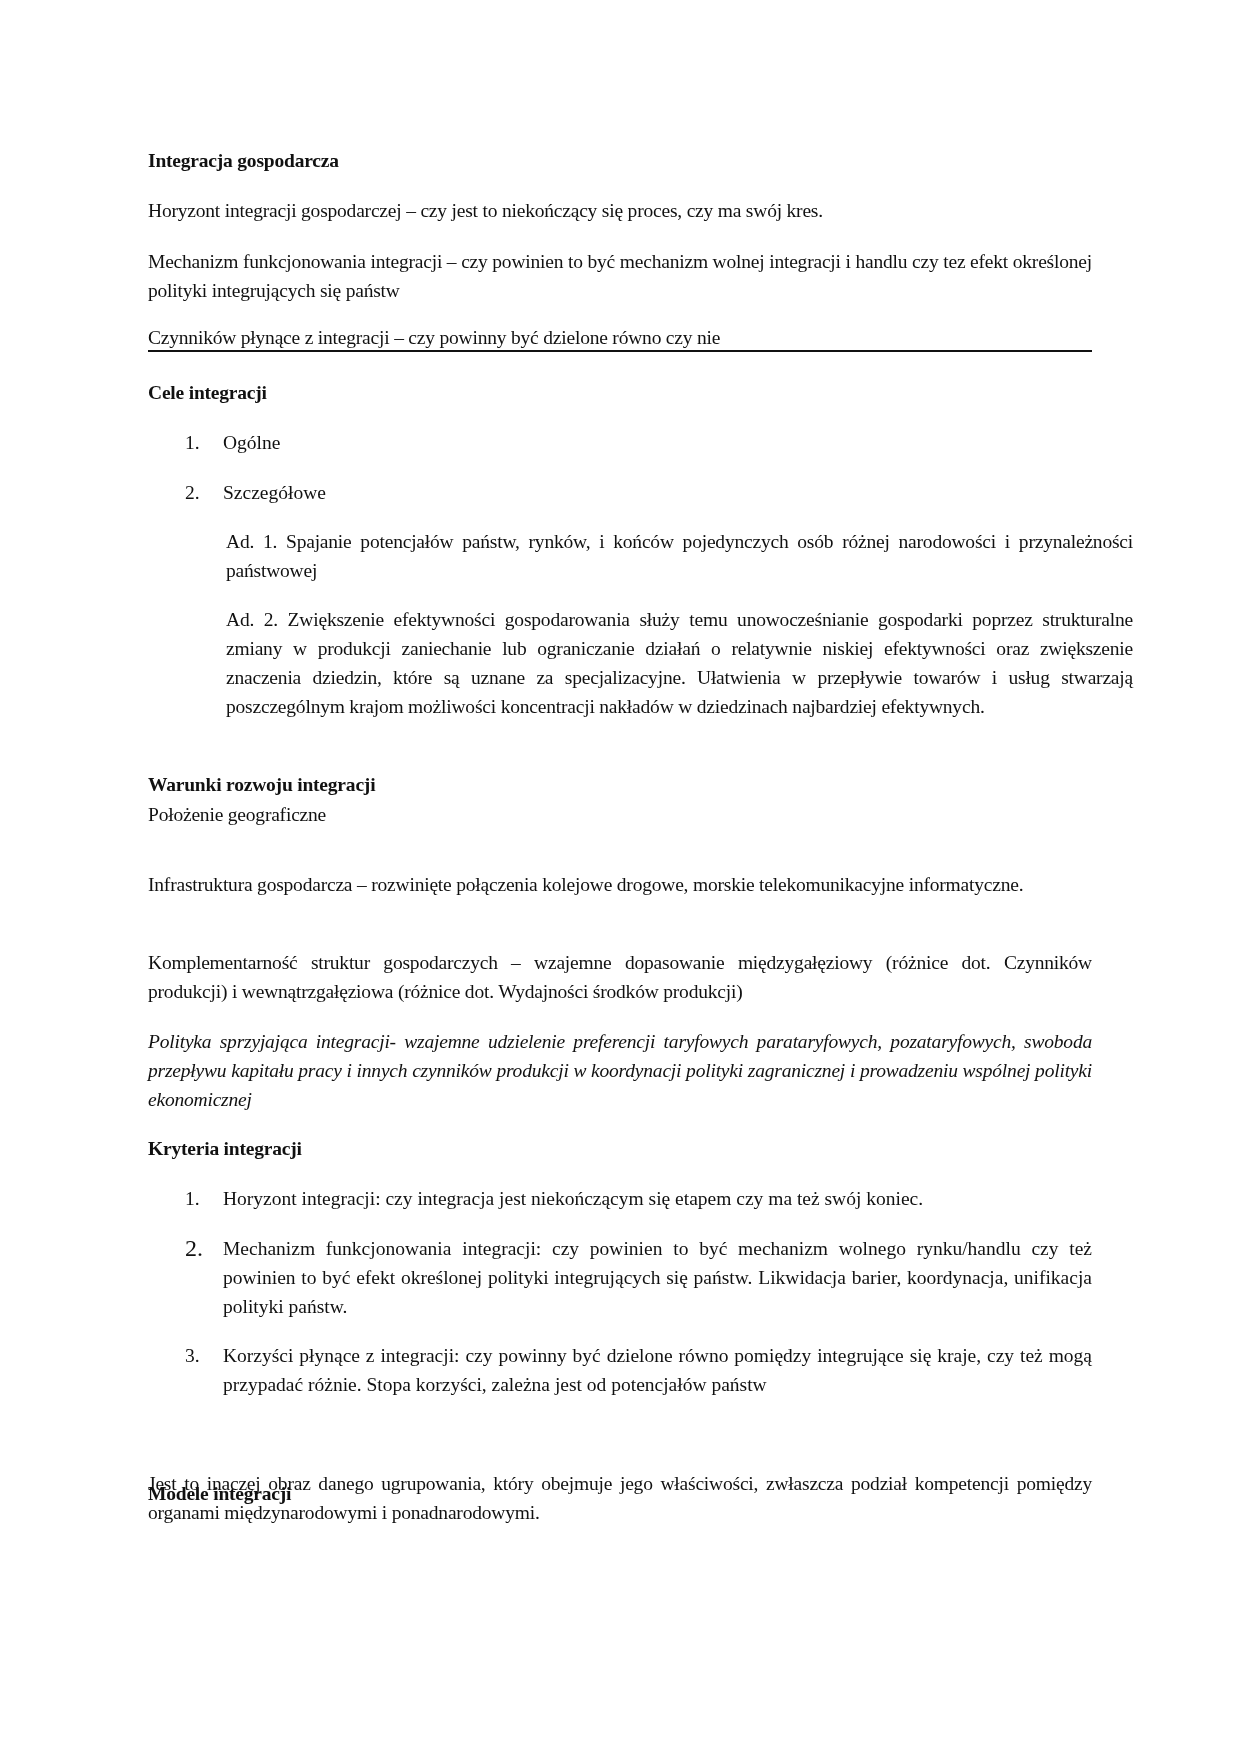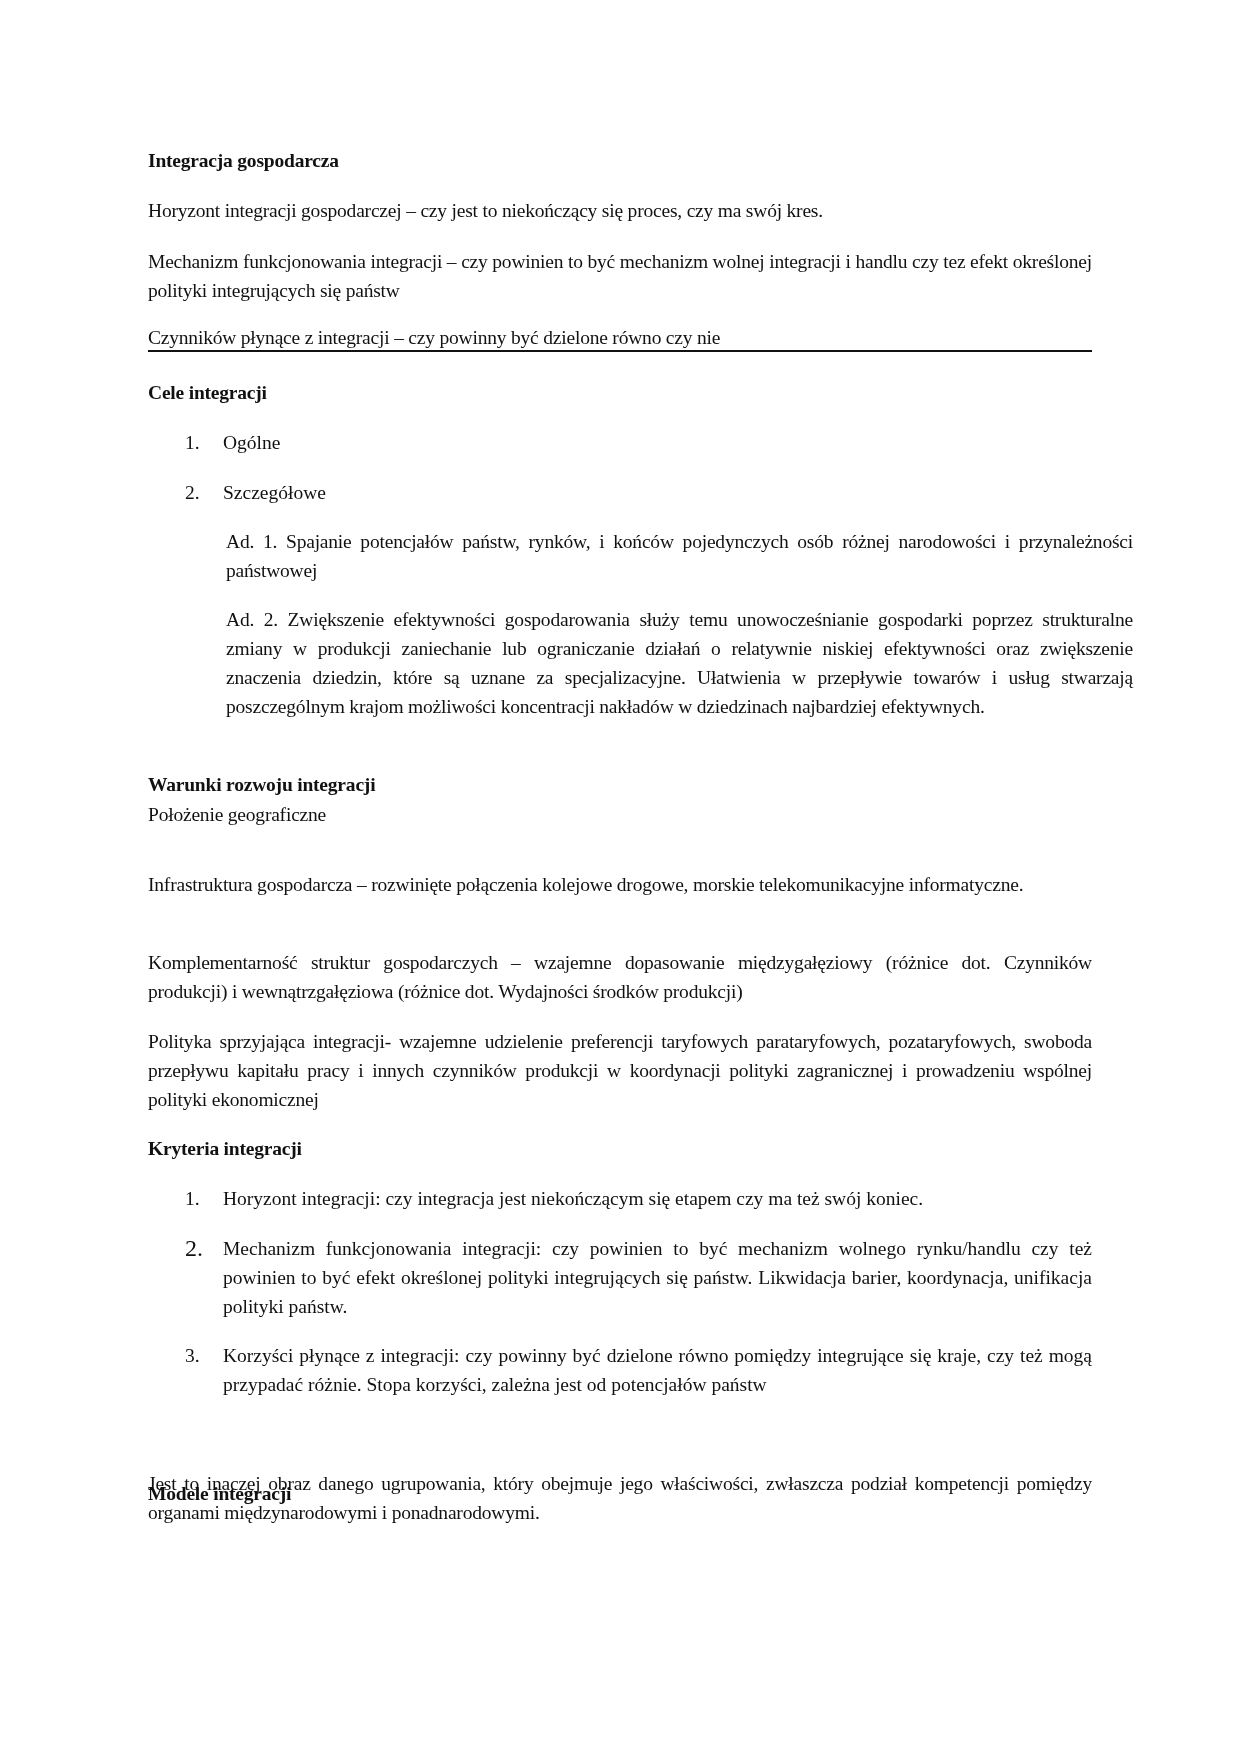--- a/index.html
+++ b/index.html
@@ -45,21 +45,21 @@
     <span class="txt">Szczegółowe</span>
   </div>
 
   <div class="p indent" style="top:527px;">Ad. 1. Spajanie potencjałów państw, rynków, i końców pojedynczych osób różnej narodowości i przynależności państwowej</div>
   <div class="p indent" style="top:605px;">Ad. 2. Zwiększenie efektywności gospodarowania służy temu unowocześnianie gospodarki poprzez strukturalne zmiany w produkcji zaniechanie lub ograniczanie działań o relatywnie niskiej efektywności oraz zwiększenie znaczenia dziedzin, które są uznane za specjalizacyjne. Ułatwienia w przepływie towarów i usług stwarzają poszczególnym krajom możliwości koncentracji nakładów w dziedzinach najbardziej efektywnych.</div>
 
   <div class="p h" style="top:770px;">Warunki rozwoju integracji</div>
   <div class="p" style="top:800px;">Położenie geograficzne</div>
   <div class="p" style="top:870px;">Infrastruktura gospodarcza – rozwinięte połączenia kolejowe drogowe, morskie telekomunikacyjne informatyczne.</div>
   <div class="p" style="top:948px;">Komplementarność struktur gospodarczych – wzajemne dopasowanie międzygałęziowy (różnice dot. Czynników produkcji) i wewnątrzgałęziowa (różnice dot. Wydajności środków produkcji)</div>
-  <div class="p" style="top:1027px;">Polityka sprzyjająca integracji- wzajemne udzielenie preferencji taryfowych parataryfowych, pozataryfowych, swoboda przepływu kapitału pracy i innych czynników produkcji w koordynacji polityki zagranicznej i prowadzeniu wspólnej polityki ekonomicznej</div>
+  <div class="p" style="top:1027px;font-style:italic;">Polityka sprzyjająca integracji- wzajemne udzielenie preferencji taryfowych parataryfowych, pozataryfowych, swoboda przepływu kapitału pracy i innych czynników produkcji w koordynacji polityki zagranicznej i prowadzeniu wspólnej polityki ekonomicznej</div>
 
   <div class="p h" style="top:1134px;">Kryteria integracji</div>
 
   <div class="li" style="top:1184px;">
     <span class="num">1.</span>
     <span class="txt">Horyzont integracji: czy integracja jest niekończącym się etapem czy ma też swój koniec.</span>
   </div>
   <div class="li" style="top:1234px;">
     <span class="num big">2.</span>
     <span class="txt">Mechanizm funkcjonowania integracji: czy powinien to być mechanizm wolnego rynku/handlu czy też powinien to być efekt określonej polityki integrujących się państw. Likwidacja barier, koordynacja, unifikacja polityki państw.</span>

